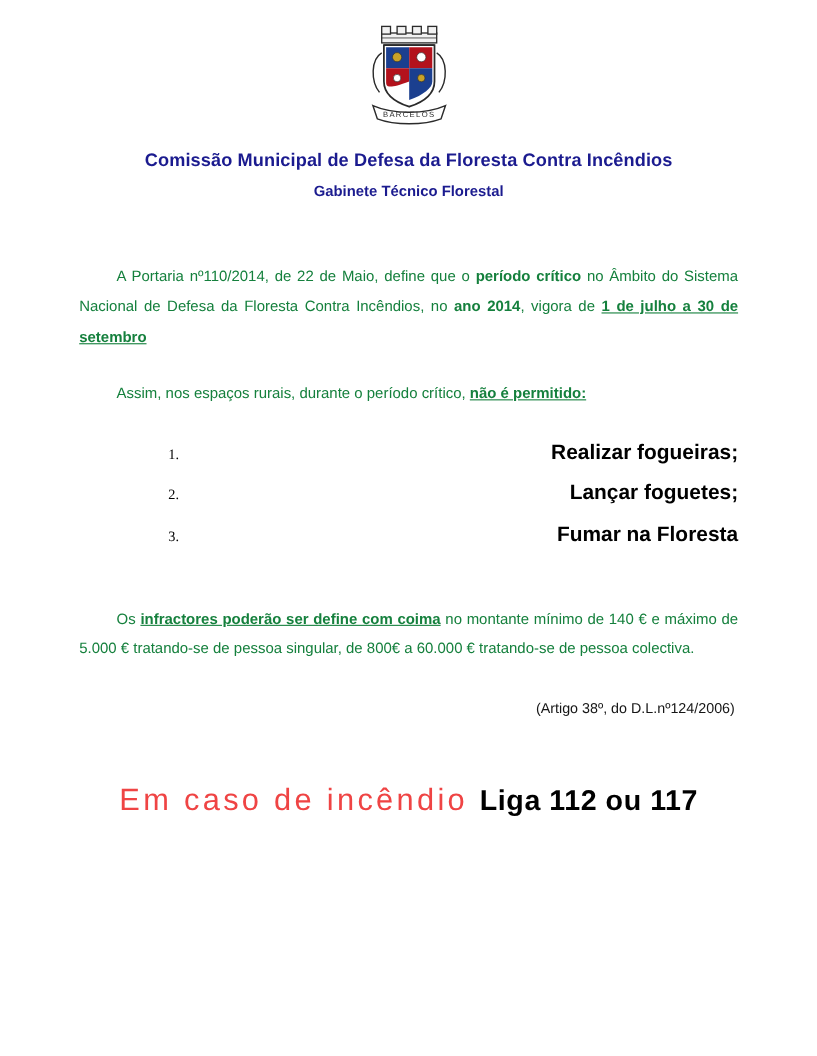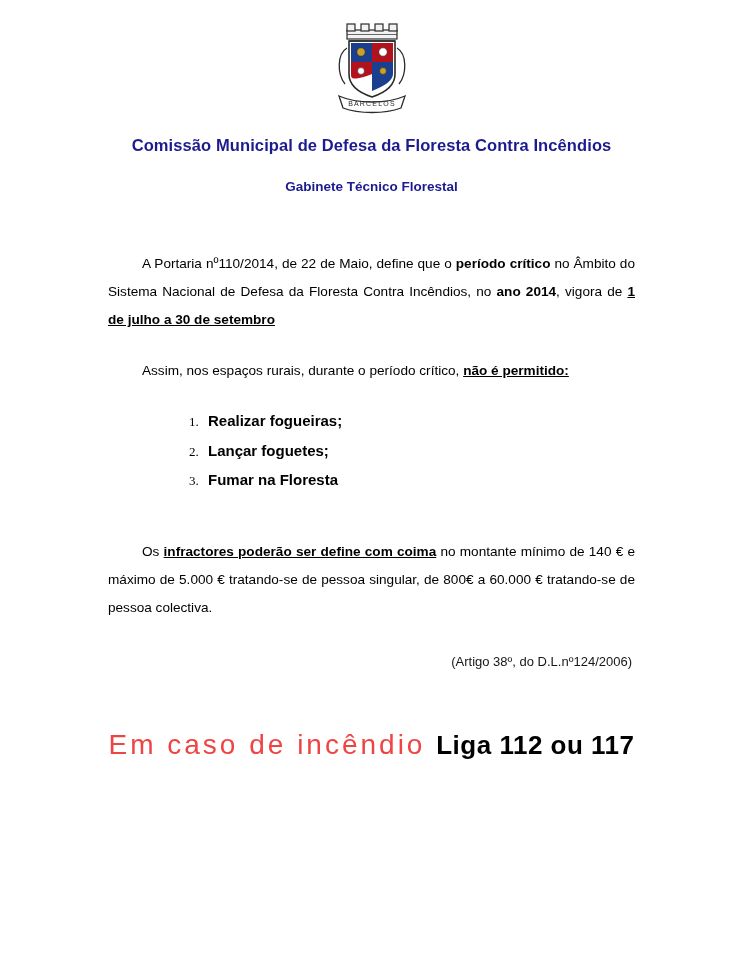--- a/index.html
+++ b/index.html
@@ -13,21 +13,21 @@
     font-family: "Liberation Sans", sans-serif;
     color: #000000;
     position: relative;
     overflow: hidden;
   }
   .page {
     width: 743px;
     height: 960px;
     position: relative;
     box-sizing: border-box;
-    padding: 0 108px;
+    padding: 0 72px;
   }
 
   
   .crest-wrap {
     text-align: center;
     padding-top: 22px;
   }
   .crest {
     display: inline-block;
     width: 86px;
@@ -42,38 +42,38 @@
     font-size: 16.5px;
     color: #1b1b8f;
     margin-top: 18px;
     letter-spacing: 0.1px;
   }
   .org-subtitle {
     text-align: center;
     font-weight: bold;
     font-size: 13.5px;
     color: #1b1b8f;
-    margin-top: 24px;
+    margin-top: 10px;
   }
   .doc-title {
     text-align: center;
     font-weight: bold;
     font-size: 21px;
     color: #000;
     text-decoration: underline;
     margin-top: 76px;
     letter-spacing: 0.2px;
   }
 
   
   .para {
     font-size: 13.6px;
     line-height: 2.05;
     text-align: justify;
-    color: #000000;
+    color: #15803d;
     margin: 0;
   }
   .p1 {
     margin-top: 56px;
     text-indent: 34px;
   }
   .p2 {
     margin-top: 23px;
     text-indent: 34px;
   }
@@ -86,22 +86,23 @@
 
   
   ol.rules {
     margin: 22px 0 0 0;
     padding-left: 94px;
     font-size: 13.6px;
     line-height: 1.95;
   }
   ol.rules li {
     font-weight: bold;
-    font-size: 15px;
+    font-size: 19px;
     padding-left: 6px;
+    text-align: right;
   }
   ol.rules li::marker {
     font-family: "Liberation Serif", serif;
     font-weight: normal;
     font-size: 13px;
   }
 
   
   .ref {
     text-align: right;

